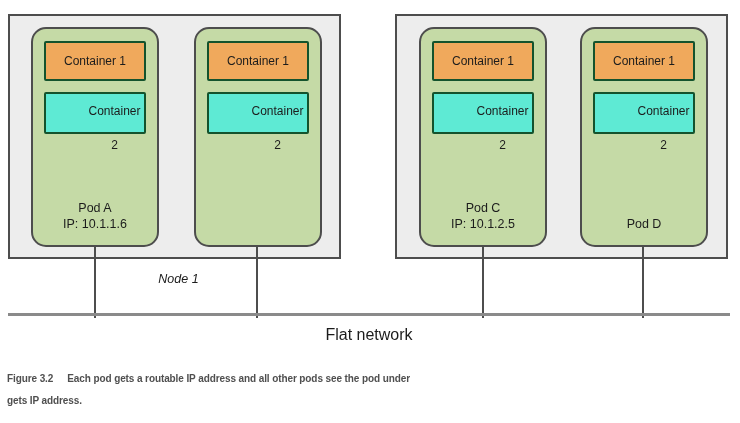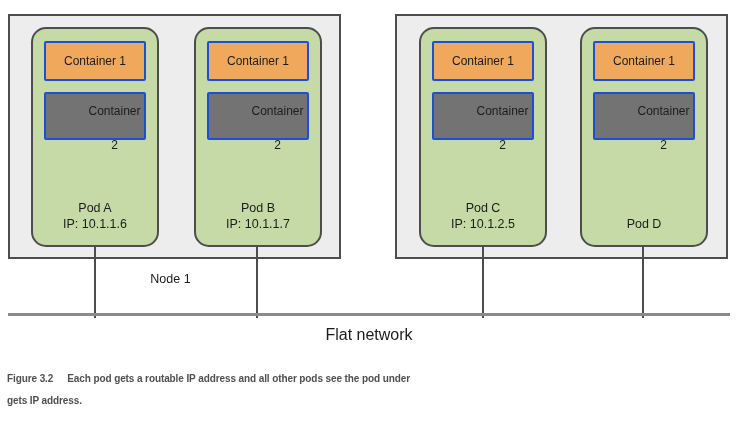--- a/index.html
+++ b/index.html
@@ -39,38 +39,38 @@
     box-sizing: border-box;
   }
   .pod.pa { left: 31px; }
   .pod.pb { left: 194px; }
   .pod.pc { left: 419px; }
   .pod.pd { left: 580px; }
   .container-box {
     position: absolute;
     left: 11px;
     right: 11px;
-    border: 2px solid #1d4ed8;
+    border: 2px solid #14532d;
     border-radius: 2px;
     box-sizing: border-box;
     text-align: center;
     font-size: 12px;
     color: #1c1c1c;
   }
   .container-box.c1 {
     top: 12px;
     height: 40px;
     line-height: 36px;
     background: #f0a95c;
   }
   .container-box.c2 {
     top: 63px;
-    height: 48px;
+    height: 42px;
     line-height: 34px;
-    background: #737373;
+    background: #5eead4;
     padding-left: 39px;
   }
   .pod-label {
     position: absolute;
     left: 0;
     right: 0;
     bottom: 13px;
     text-align: center;
     font-size: 12.5px;
     line-height: 16px;
@@ -90,21 +90,21 @@
   .connector.k4 { left: 642px; }
   
   .node-label {
     position: absolute;
     top: 272px;
     width: 333px;
     text-align: center;
     font-size: 12.5px;
     color: #1c1c1c;
   }
-  .node-label.n1 { left: 4px; }
+  .node-label.n1 { left: 12px; font-style: italic; }
   .node-label.n2 { left: 395px; }
   
   .flat-line {
     position: absolute;
     left: 8px;
     top: 313px;
     width: 722px;
     height: 3px;
     background: #8a8a8a;
   }
@@ -146,24 +146,20 @@
     <div class="container-box c2">Container 2</div>
     <div class="pod-label">
       <div>Pod A</div>
       <div>IP: 10.1.1.6</div>
     </div>
   </div>
 
   <div class="pod pb">
     <div class="container-box c1">Container 1</div>
     <div class="container-box c2">Container 2</div>
-    <div class="pod-label">
-      <div>Pod B</div>
-      <div>IP: 10.1.1.7</div>
-    </div>
   </div>
 
   <div class="pod pc">
     <div class="container-box c1">Container 1</div>
     <div class="container-box c2">Container 2</div>
     <div class="pod-label">
       <div>Pod C</div>
       <div>IP: 10.1.2.5</div>
     </div>
   </div>

